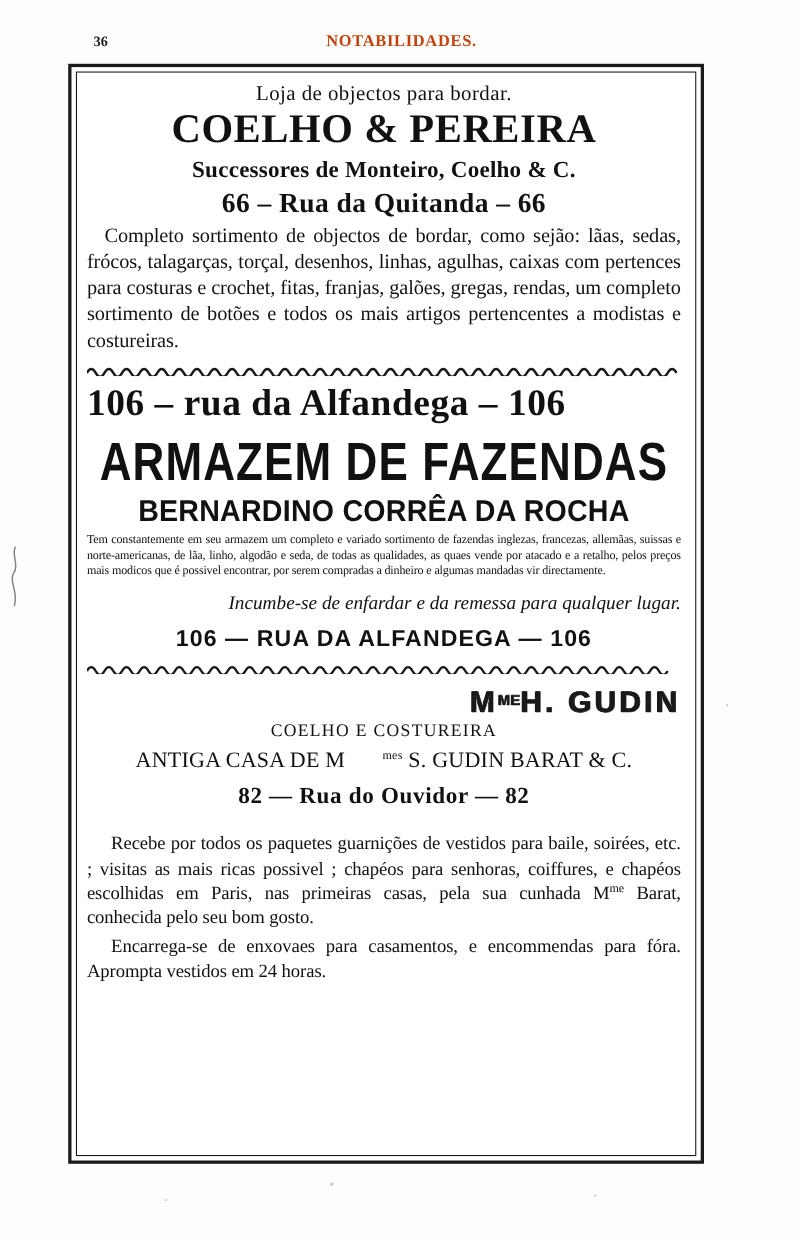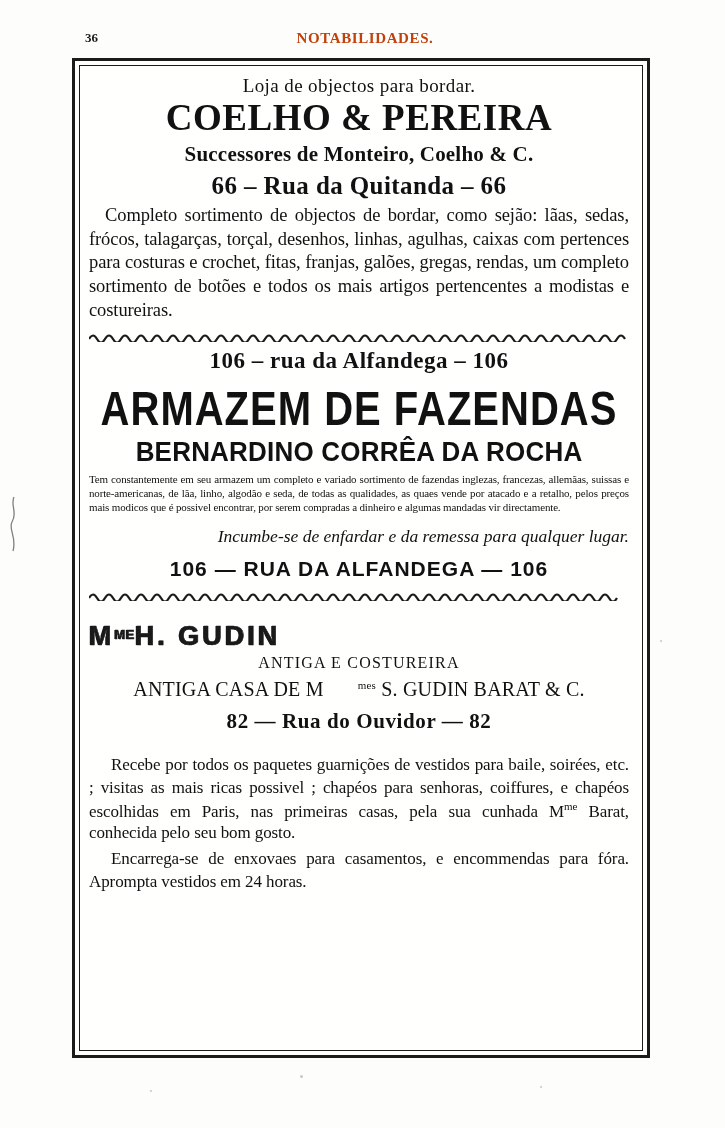--- a/index.html
+++ b/index.html
@@ -50,21 +50,21 @@
     font-family: "Liberation Serif", serif;
     font-weight: bold;
     font-size: 15px;
     letter-spacing: 0.6px;
     color: #c2410c;
   }
 
   
   .frame-outer {
     position: absolute;
-    left: 72px;
+    left: 62px;
     top: 58px;
     width: 578px;
     height: 1000px;
     border: 3px solid #1b1b1b;
     box-sizing: border-box;
     background: #fffffd;
   }
   .frame-inner {
     position: absolute;
     left: 4px;
@@ -130,22 +130,21 @@
     height: 12px;
     margin: 8px 0 6px 0;
     overflow: hidden;
   }
   .divider svg { display: block; }
 
   
   .addr-line {
     font-family: "Liberation Serif", serif;
     font-weight: bold;
-    font-size: 23px;
-    text-align: center;
+    font-size: 34px;
     letter-spacing: 0.5px;
     margin: 6px 0 2px 0;
   }
   .big-title {
     font-family: "Liberation Sans", sans-serif;
     font-weight: bold;
     font-size: 40px;
     text-align: center;
     letter-spacing: 1px;
     transform: scaleY(1.22);
@@ -182,22 +181,22 @@
     font-family: "Liberation Sans", sans-serif;
     font-weight: bold;
     font-size: 21px;
     text-align: center;
     letter-spacing: 1px;
     margin: 6px 0 4px 0;
   }
 
   
   .fancy-name {
-    text-align: left;
-    margin: 20px 0 2px 0;
+    text-align: right;
+    margin: 10px 0 2px 0;
   }
   .fancy-name .fn {
     font-family: "Liberation Sans", sans-serif;
     font-weight: bold;
     font-size: 27px;
     letter-spacing: 3px;
     color: #1a1a1a;
     -webkit-text-stroke: 0.6px #1a1a1a;
     text-shadow: 1px 0 0 #fff, -1px 0 0 #1a1a1a;
   }
@@ -301,21 +300,21 @@
       <div class="divider">
         <svg width="540" height="12" viewBox="0 0 540 12" preserveAspectRatio="none">
           <path d="M0 9 q4 -7 8 0 t8 0 t8 0 t8 0 t8 0 t8 0 t8 0 t8 0 t8 0 t8 0 t8 0 t8 0 t8 0 t8 0 t8 0 t8 0 t8 0 t8 0 t8 0 t8 0 t8 0 t8 0 t8 0 t8 0 t8 0 t8 0 t8 0 t8 0 t8 0 t8 0 t8 0 t8 0 t8 0 t8 0 t8 0 t8 0 t8 0 t8 0 t8 0 t8 0 t8 0 t8 0 t8 0 t8 0 t8 0 t8 0 t8 0 t8 0 t8 0 t8 0 t8 0 t8 0 t8 0 t8 0 t8 0 t8 0 t8 0 t8 0 t8 0 t8 0 t8 0 t8 0 t8 0 t8 0 t8 0 t8 0" stroke="#1b1b1b" stroke-width="2.2" fill="none"></path>
         </svg>
       </div>
 
       <div class="ad">
         <div class="fancy-name">
           <span class="fn">M</span><span class="fn sup">ME</span><span class="fn">H. GUDIN</span>
         </div>
-        <div class="modista">ANTIGA E COSTUREIRA</div>
+        <div class="modista">COELHO E COSTUREIRA</div>
         <div class="antiga"><span>ANTIGA CASA DE M</span><sup>mes</sup><span> S. GUDIN BARAT &amp; C.</span></div>
         <div class="rua-ouvidor">82  —  Rua do Ouvidor  —  82</div>
         <div class="p-small ind"><span>Recebe por todos os paquetes guarnições de vestidos para baile, soirées, etc. ; visitas as mais ricas possivel ; chapéos para senhoras, coiffures, e chapéos escolhidas em Paris, nas primeiras casas, pela sua cunhada M</span><sup>me</sup><span> Barat, conhecida pelo seu bom gosto.</span></div>
         <div class="p-small ind">Encarrega-se de enxovaes para casamentos, e encommendas para fóra. Aprompta vestidos em 24 horas.</div>
       </div>
 
     </div>
   </div>
 
   <div class="speck" style="left:300px;top:1075px;width:3px;height:3px;"></div>

